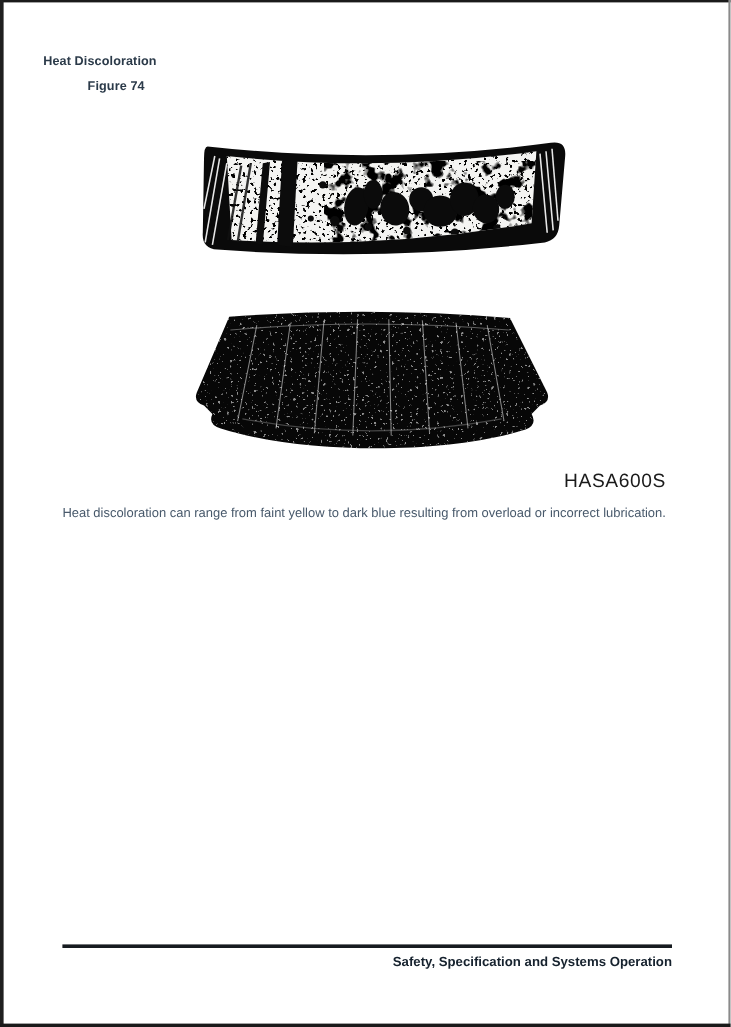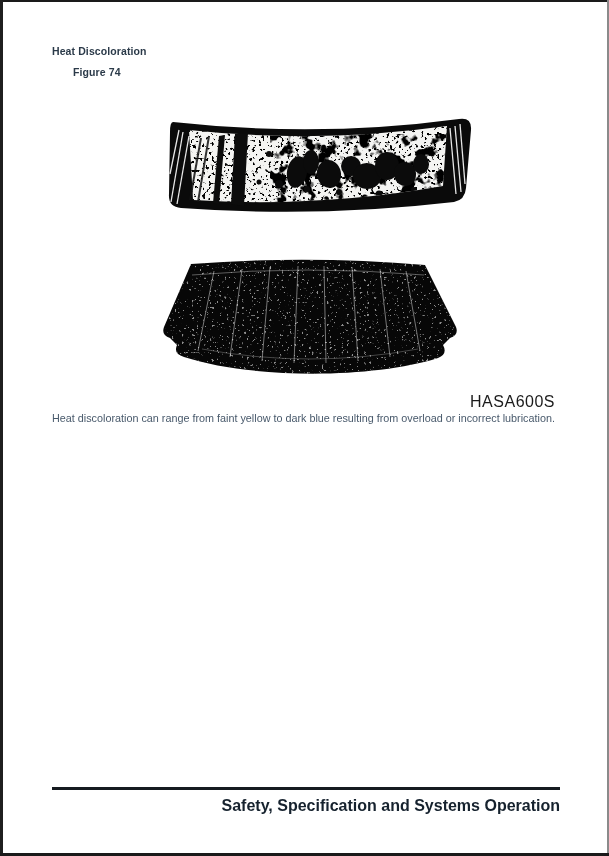--- a/index.html
+++ b/index.html
@@ -11,51 +11,51 @@
     font-family: "Liberation Sans", sans-serif;
     overflow: hidden;
   }
   
   .edge-top    { position: absolute; left: 0; top: 0; width: 609px; height: 2px; background: #1a1a1a; }
   .edge-bottom { position: absolute; left: 0; top: 853px; width: 609px; height: 3px; background: #1a1a1a; }
   .edge-left   { position: absolute; left: 0; top: 0; width: 3px; height: 856px; background: #1f1f1f; }
   .edge-right  { position: absolute; left: 607px; top: 0; width: 2px; height: 856px; background: #8a8a8a; }
 
   .heading {
-    position: absolute; left: 52px; top: 45px;
+    position: absolute; left: 36px; top: 45px;
     font-size: 10.5px; font-weight: 700; color: #2b3a49; letter-spacing: 0.1px;
   }
   .figure-label {
     position: absolute; left: 52px; top: 66px;
     font-size: 10.5px; font-weight: 700; color: #2b3a49; letter-spacing: 0.1px; padding-left: 21px;
   }
 
   .figure-1 { position: absolute; left: 159px; top: 114px; width: 318px; height: 102px; }
   .figure-2 { position: absolute; left: 162px; top: 257px; width: 296px; height: 124px; }
 
   .image-code {
     position: absolute; left: 355px; top: 393px; width: 200px;
     text-align: right; font-size: 16px; font-weight: 400; color: #1b1b1b;
     letter-spacing: 0.5px;
   }
 
   .body-text {
-    position: absolute; left: 52px; top: 412px; width: 508px;
+    position: absolute; left: 52px; top: 422px; width: 508px;
     font-size: 10.8px; line-height: 1.17; color: #48596b;
     text-align: justify;
   }
   .body-text p { margin: 0 0 7px 0; }
 
   .footer-rule {
     position: absolute; left: 52px; top: 787px; width: 508px; height: 3px;
     background: #161b20;
   }
   .footer-text {
     position: absolute; left: 52px; top: 795px; width: 508px;
-    text-align: right; font-size: 16px; font-weight: 700; color: #16222e;
+    text-align: right; font-size: 11px; font-weight: 700; color: #16222e;
     line-height: 1.32;
   }
 </style>
 </head>
 <body>
 
 <div class="page">
 
   <div class="edge-top"></div>
   <div class="edge-left"></div>

